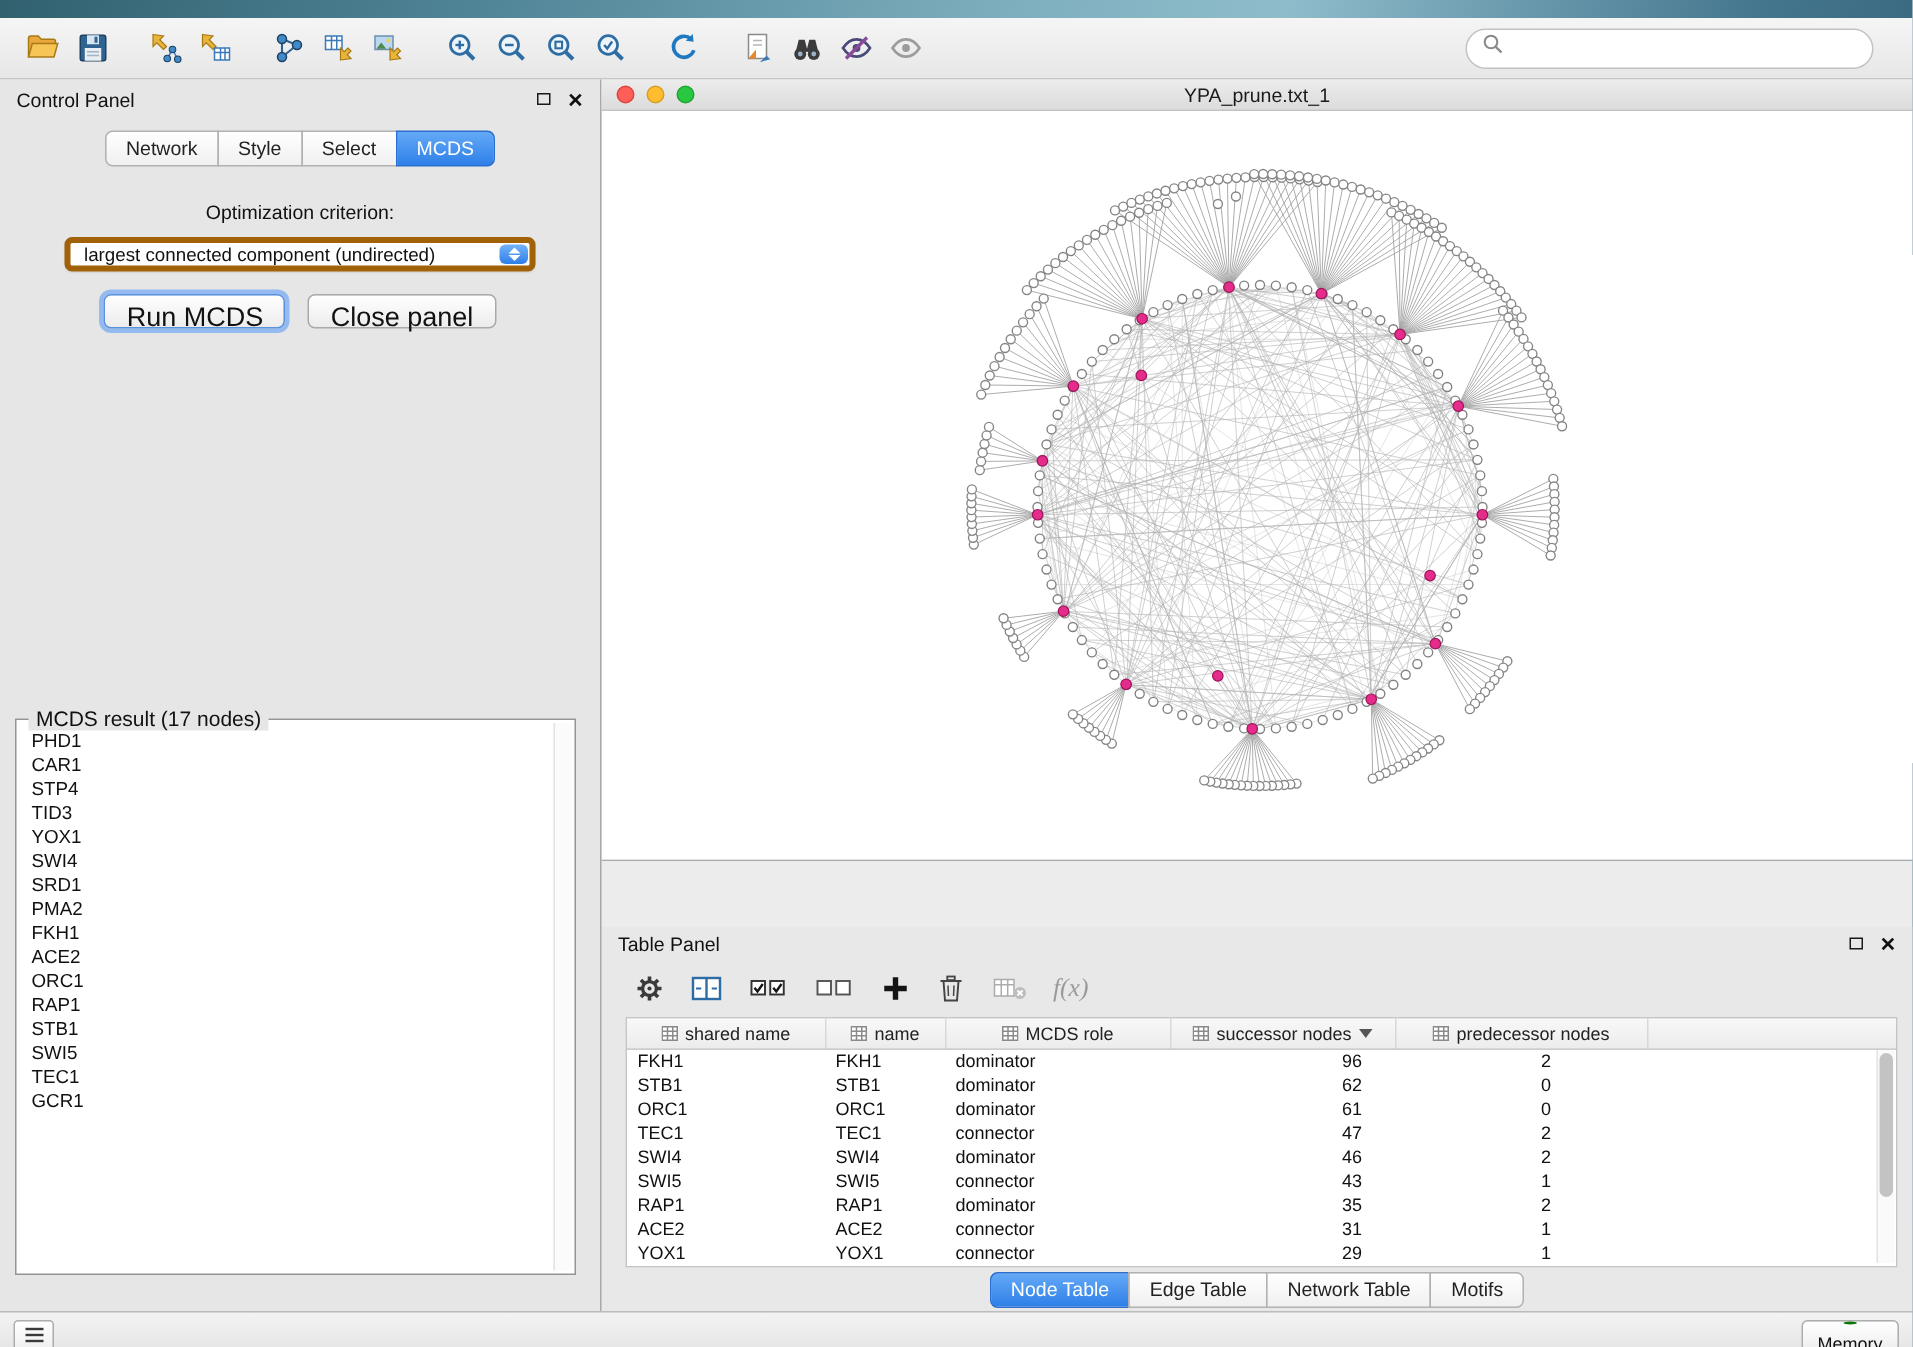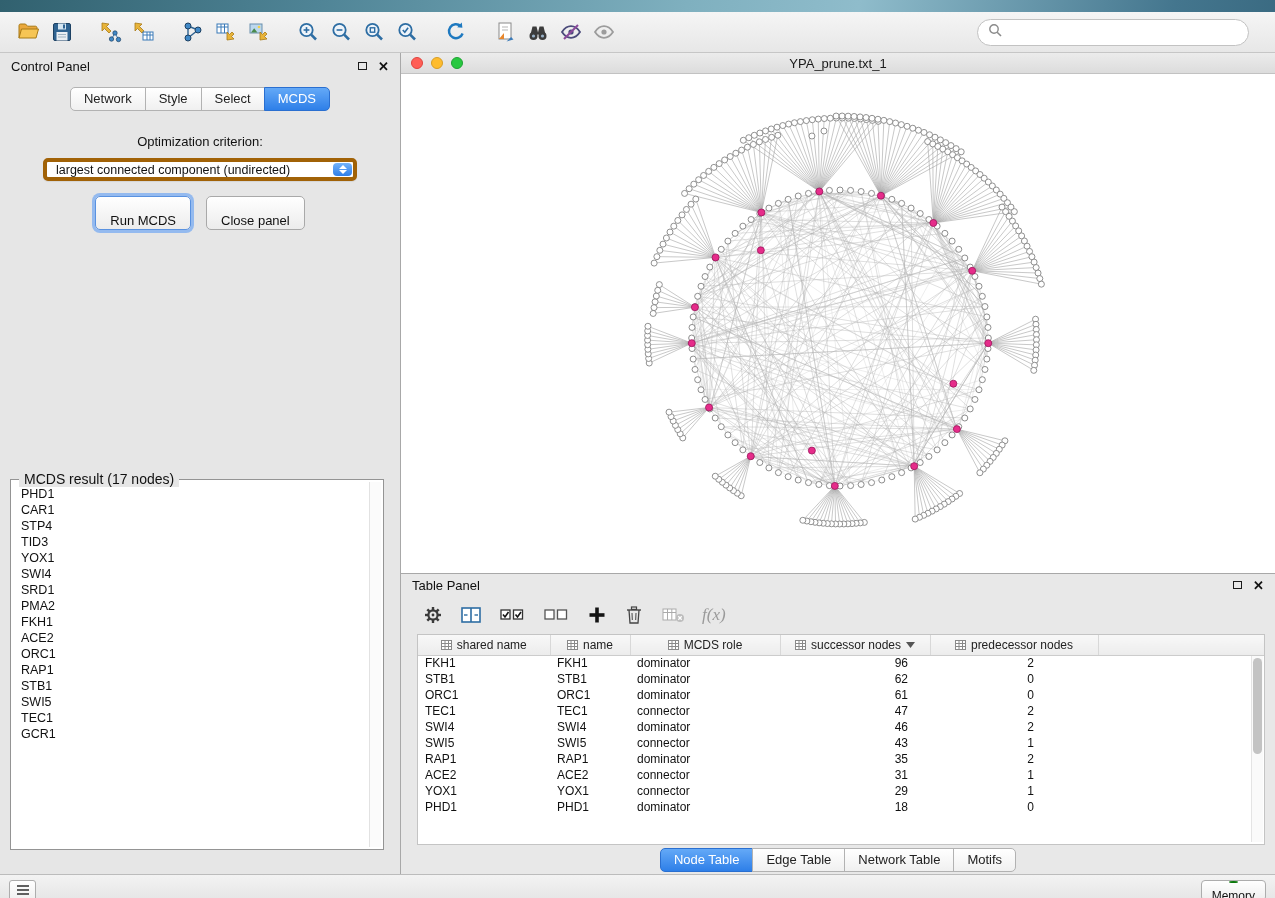--- a/index.html
+++ b/index.html
@@ -32,30 +32,30 @@
   .cp-tab, .tp-tab { font-size:13px; padding:3px 13px 4px; background:linear-gradient(#ffffff,#f0f0f0); border:1px solid #b2b2b2; margin-left:-1px; color:#222; cursor:default; }
   .cp-tab:first-child, .tp-tab:first-child { border-radius:5px 0 0 5px; margin-left:0; }
   .cp-tab:last-child, .tp-tab:last-child { border-radius:0 5px 5px 0; }
   .cp-tab.active, .tp-tab.active { background:linear-gradient(#64a9f7,#2e7fe8); border-color:#2a6fd0; color:#fff; }
   .cp-opt-label { text-align:center; font-size:13px; color:#111; margin-top:23px; }
   .cp-select { width:314px; height:23px; margin:9px auto 0; background:#fff; border:4px solid #a16207; border-radius:5px; display:flex; align-items:center; font-size:12.5px; color:#111; padding-left:9px; position:relative; box-shadow:0 1px 1px rgba(0,0,0,.07); }
   .stepper { position:absolute; right:1px; top:1px; bottom:1px; width:19px; border-radius:4px; background:linear-gradient(#74b3f9,#2e7ee8); display:flex; flex-direction:column; align-items:center; justify-content:center; gap:1px; }
   .stepper .tri-up { width:0; height:0; border-left:4px solid transparent; border-right:4px solid transparent; border-bottom:4px solid #fff; }
   .stepper .tri-dn { width:0; height:0; border-left:4px solid transparent; border-right:4px solid transparent; border-top:4px solid #fff; }
   .cp-buttons { display:flex; justify-content:center; gap:15px; margin-top:15px; }
-  .btn { height:23px; padding:16px 14px; font-size:13px; color:#111; background:linear-gradient(#ffffff,#ececec); border:1px solid #a9a9a9; border-radius:5px; }
+  .btn { height:23px; padding:4px 14px; font-size:18px; color:#111; background:linear-gradient(#ffffff,#ececec); border:1px solid #a9a9a9; border-radius:5px; }
   .btn.focus { box-shadow:0 0 0 3px rgba(80,150,245,.55); border-color:#5a92e0; }
   .mcds-box { position:absolute; left:10px; right:16px; top:426px; bottom:24px; background:#fff; border:1px solid #949494; }
   .mcds-title { position:absolute; top:-9px; left:8px; background:#e6e6e6; padding:0 5px; font-size:14px; color:#111; }
   .mcds-scroll { position:absolute; top:2px; left:2px; right:16px; bottom:2px; overflow:hidden; padding-top:4px; }
   .mcds-track { position:absolute; top:2px; bottom:2px; right:2px; width:12px; background:#fbfbfb; border-left:1px solid #e2e2e2; }
   .mcds-item { font-size:12.5px; line-height:16px; padding-left:8px; color:#111; }
 
   
-  .right-col { flex:1; display:flex; flex-direction:column; min-width:0; }
+  .right-col { flex:1; display:flex; flex-direction:column; min-width:0;gap:44px; }
   .net-window { height:521px; flex:0 0 521px; display:flex; flex-direction:column; border-bottom:1px solid #a8a8a8; }
   .net-titlebar { height:21px; background:linear-gradient(#ececec,#dcdcdc); border-bottom:1px solid #c2c2c2; display:flex; align-items:center; position:relative; }
   .lights { display:flex; gap:8px; padding-left:10px; }
   .light { width:12px; height:12px; border-radius:50%; }
   .light.red { background:#ff5f57; border:1px solid #e0443e; }
   .light.yellow { background:#febc2e; border:1px solid #d89e24; }
   .light.green { background:#28c840; border:1px solid #1ea433; }
   .net-title { position:absolute; left:0; right:0; text-align:center; font-size:13px; color:#1a1a1a; pointer-events:none; }
   .net-canvas { flex:1; background:#fff; min-height:0; }
   .net-canvas svg { display:block; width:100%; height:100%; }

